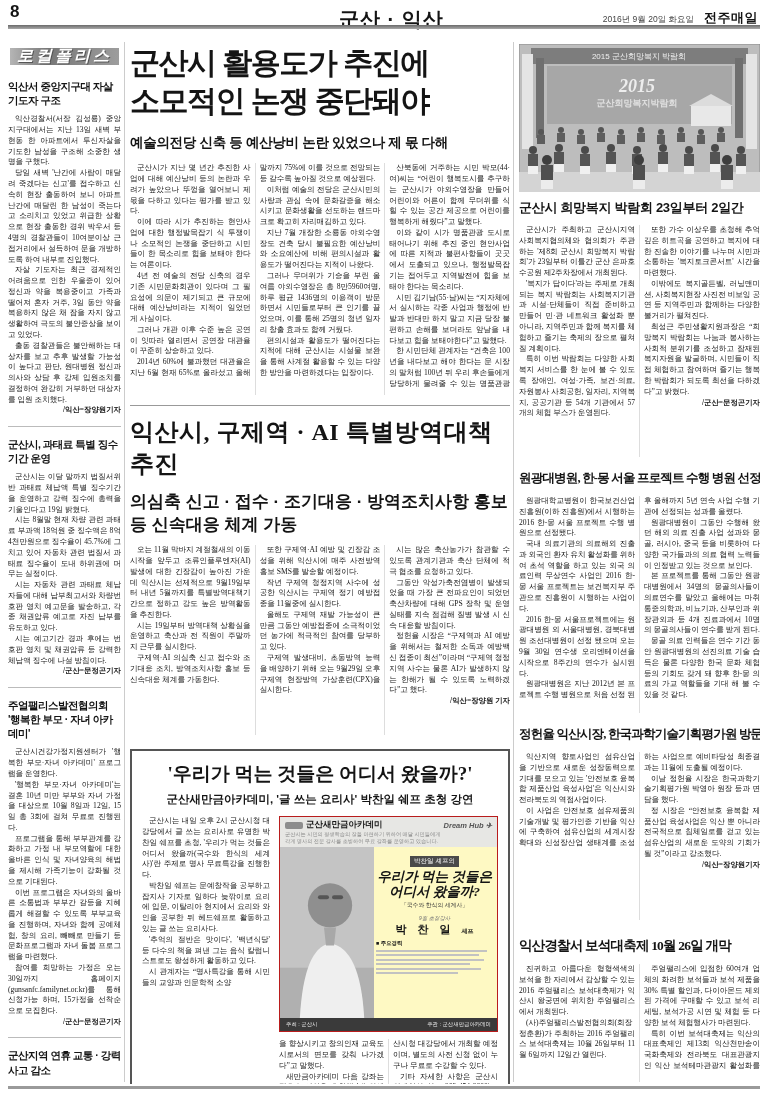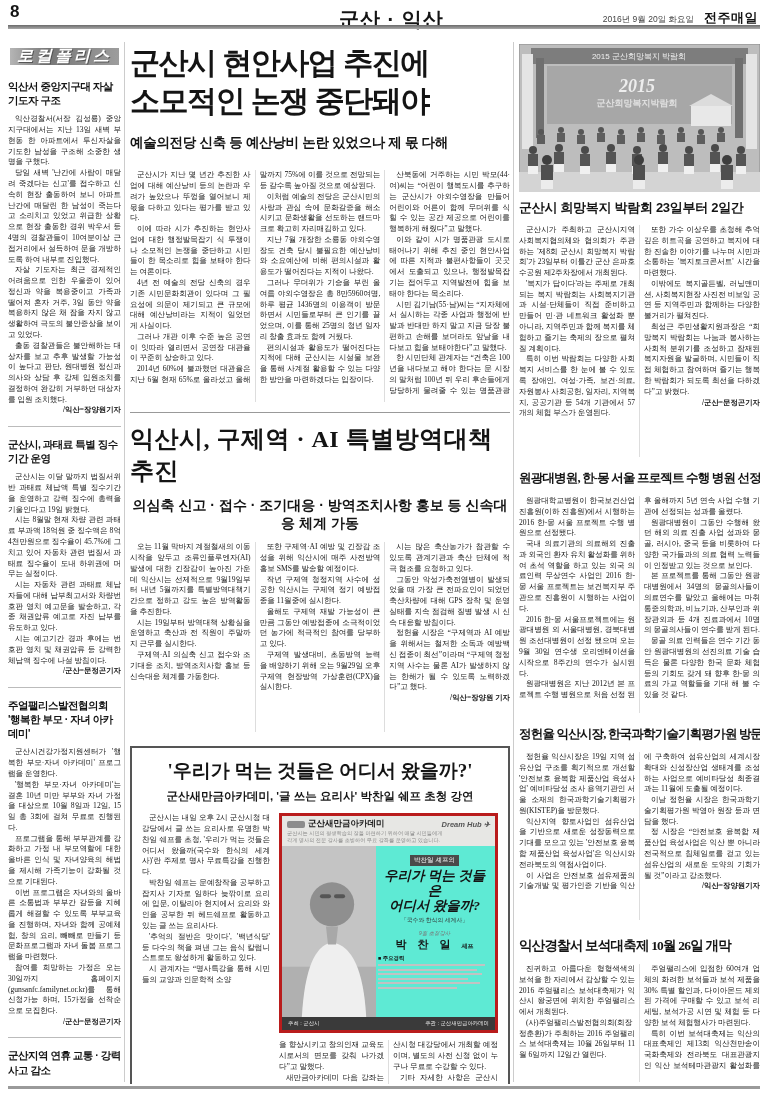--- a/index.html
+++ b/index.html
@@ -38,38 +38,38 @@
   .art-sep { border:none; border-top:1px solid #bbb; margin:10px 0; }
 
   
   .centercol { position:absolute; left:130px; top:44px; width:380px; height:1040px; overflow:hidden; }
   .main-headline { font-family:"Liberation Sans", sans-serif; font-size:30px; font-weight:800;
                    letter-spacing:-1.5px; line-height:1.27; margin:0; }
   .main-subhead { font-family:"Liberation Sans", sans-serif; font-size:13.5px; font-weight:bold;
                   margin:14px 0 0; letter-spacing:-0.3px; }
   .body-cols3 { column-count:3; column-gap:9px; column-rule:1px solid #ddd; }
   .body-cols2 { column-count:2; column-gap:9px; column-rule:1px solid #ddd; }
-  .main-body { margin-top:18px; height:232px; overflow:hidden; }
+  .main-body { margin-top:11px; height:232px; overflow:hidden; }
   .center-rule { border:none; border-top:1px solid #999; margin:10px 0 10px; }
   .ai-headline { font-size:24px; font-weight:bold; letter-spacing:0.5px; margin:0; }
-  .ai-subhead { font-family:"Liberation Sans", sans-serif; font-size:14px; font-weight:bold; margin:10px 0 4px;text-align:center; }
+  .ai-subhead { font-family:"Liberation Sans", sans-serif; font-size:17px; font-weight:bold; margin:10px 0 4px; }
   .ai-body { margin-top:9px; height:190px; overflow:hidden; }
 
   
   .boxart { border:2px solid #555; margin-top:14px; padding:8px 10px 9px; height:376px; box-sizing:border-box; }
   .box-headline { text-align:center; font-size:19px; font-weight:bold; margin:2px 0 5px; }
   .box-subhead { text-align:center; font-family:"Liberation Sans", sans-serif; font-size:11.5px;
                  font-weight:bold; margin:0 0 9px; }
   .box-flex { display:flex; gap:9px; height:300px; }
   .box-leftcol { width:128px; flex:none; overflow:hidden; }
   .box-right { flex:1; display:flex; flex-direction:column; min-width:0; }
   .box-bottom { margin-top:7px; height:76px; overflow:hidden; }
 
   
-  .poster { position:relative; flex:none; height:214px; border:3px solid #b91c1c; background:#5eead4;
+  .poster { position:relative; flex:none; height:214px; border:1px solid #b91c1c; background:#fef9c3;
             font-family:"Liberation Sans", sans-serif; overflow:hidden; }
   .poster-head { position:absolute; top:0; left:0; right:0; height:30px; background:#e7e7e4; padding:2px 5px; box-sizing:border-box; }
   .poster-head-row { display:flex; justify-content:space-between; align-items:center; }
   .acad-logo { width:18px; height:7px; background:#8d8d8d; border-radius:2px; display:inline-block; margin-right:3px; }
   .poster-acad { font-weight:bold; font-size:8.5px; display:flex; align-items:center; }
   .dreamhub { font-style:italic; font-weight:bold; font-size:7.5px; color:#555; }
   .poster-desc { font-size:5.2px; color:#888; line-height:1.35; }
   .chef-photo { position:absolute; left:0; top:30px; bottom:13px; width:94px;
                 background:linear-gradient(135deg,#d7d7d7,#9b9b9b); }
   .poster-rightpane { position:absolute; left:96px; top:32px; right:4px; text-align:center; }
@@ -159,21 +159,21 @@
     <hr class="art-sep">
 
     <h3 class="sheadline">군산지역 연휴 교통 · 강력사고 감소</h3>
     <div class="sbody">
       <p>군산경찰서는 추석연휴 기간동안 군산지역에서 총 18건의 교통사고가 발생해 39명이 부상을 당했다고 밝혔다.</p>
 
     </div>
   </div>
 
   <div class="centercol">
-    <h1 class="main-headline"><span>군산시 현안사업 추진에</span><br><span>소모적인 논쟁 중단돼야</span></h1>
+    <h1 class="main-headline"><span>군산시 활용도가 추진에</span><br><span>소모적인 논쟁 중단돼야</span></h1>
     <h2 class="main-subhead">예술의전당 신축 등 예산낭비 논란 있었으나 제 몫 다해</h2>
     <div class="body-cols3 main-body">
       <p>군산시가 지난 몇 년간 추진한 사업에 대해 예산낭비 등의 논란과 우려가 높았으나 뚜껑을 열어보니 제 몫을 다하고 있다는 평가를 받고 있다.</p>
       <p>이에 따라 시가 추진하는 현안사업에 대한 행정발목잡기 식 투쟁이나 소모적인 논쟁을 중단하고 시민들이 한 목소리로 힘을 보태야 한다는 여론이다.</p>
       <p>4년 전 예술의 전당 신축의 경우 기존 시민문화회관이 있다며 그 필요성에 의문이 제기되고 큰 규모에 대해 예산낭비라는 지적이 일었던 게 사실이다.</p>
       <p>그러나 개관 이후 수준 높은 공연이 잇따라 열리면서 공연장 대관율이 꾸준히 상승하고 있다.</p>
       <p>2014년 60%에 불과했던 대관율은 지난 6월 현재 65%로 올라섰고 올해 말까지 75%에 이를 것으로 전망되는 등 갈수록 높아질 것으로 예상된다.</p>
       <p>이처럼 예술의 전당은 군산시민의 사랑과 관심 속에 문화갈증을 해소시키고 문화생활을 선도하는 랜드마크로 확고히 자리매김하고 있다.</p>
       <p>지난 7월 개장한 소룡동 야외수영장도 건축 당시 불필요한 예산낭비와 소요예산에 비해 편의시설과 활용도가 떨어진다는 지적이 나왔다.</p>
       <p>그러나 무더위가 기승을 부린 올 여름 야외수영장은 총 8만5960여명, 하루 평균 1436명의 이용객이 방문하면서 시민들로부터 큰 인기를 끌었으며, 이를 통해 25명의 청년 일자리 창출 효과도 함께 거뒀다.</p>
@@ -384,21 +384,20 @@
       <p>2016 한-몽 서울프로젝트에는 원광대병원 외 서울대병원, 경북대병원 조선대병원이 선정 됐으며 오는 9월 30일 연수생 오리엔테이션을 시작으로 8주간의 연수가 실시된다.</p>
       <p>원광대병원은 지난 2012년 본 프로젝트 수행 병원으로 처음 선정 된 후 올해까지 5년 연속 사업 수행 기관에 선정되는 성과를 올렸다.</p>
       <p>원광대병원이 그동안 수행해 왔던 해외 의료 진출 사업 성과와 몽골, 러시아, 중국 등을 비롯하여 다양한 국가들과의 의료 협력 노력들이 인정받고 있는 것으로 보인다.</p>
       <p>본 프로젝트를 통해 그동안 원광대병원에서 34명의 몽골의사들이 의료연수를 맡았고 올해에는 마취통증의학과, 비뇨기과, 산부인과 위장관외과 등 4개 진료과에서 10명의 몽골의사들이 연수를 받게 된다.</p>
       <p>몽골 의료 인력들은 연수 기간 동안 원광대병원의 선진의료 기술 습득은 물론 다양한 한국 문화 체험 등의 기회도 갖게 돼 향후 한-몽 의료의 가교 역할들을 기대 해 볼 수 있을 것 같다.</p>
 
     </div>
 
     <h2 class="r-headline">정헌율 익산시장, 한국과학기술기획평가원 방문</h2>
     <div class="body-cols2 jh-body">
-      <p>정헌율 익산시장은 19일 지역 섬유산업 구조를 획기적으로 개선할 '안전보호 융복합 제품산업 육성사업' 예비타당성 조사 용역기관인 서울 소재의 한국과학기술기획평가원(KISTEP)을 방문했다.</p>
       <p>익산지역 향토사업인 섬유산업을 기반으로 새로운 성장동력으로 기대를 모으고 있는 '안전보호 융복합 제품산업 육성사업'은 익산시와 전라북도의 역점사업이다.</p>
       <p>이 사업은 안전보호 섬유제품의 기술개발 및 평가인증 기반을 익산에 구축하여 섬유산업의 세계시장 확대와 신성장산업 생태계를 조성하는 사업으로 예비타당성 최종결과는 11월에 도출될 예정이다.</p>
       <p>이날 정헌율 시장은 한국과학기술기획평가원 박영아 원장 등과 면담을 했다.</p>
       <p>정 시장은 “안전보호 융복합 제품산업 육성사업은 익산 뿐 아니라 전국적으로 침체일로를 걷고 있는 섬유산업의 새로운 도약의 기회가 될 것”이라고 강조했다.</p>
       <p class="byline">/익산=장양원기자</p>
     </div>
 
     <h2 class="r-headline big">익산경찰서 보석대축제 10월 26일 개막</h2>
     <div class="body-cols2 jw-body">
       <p>진귀하고 아름다운 형형색색의 보석을 한 자리에서 감상할 수 있는 2016 주얼팰리스 보석대축제가 익산시 왕궁면에 위치한 주얼팰리스에서 개최된다.</p>

